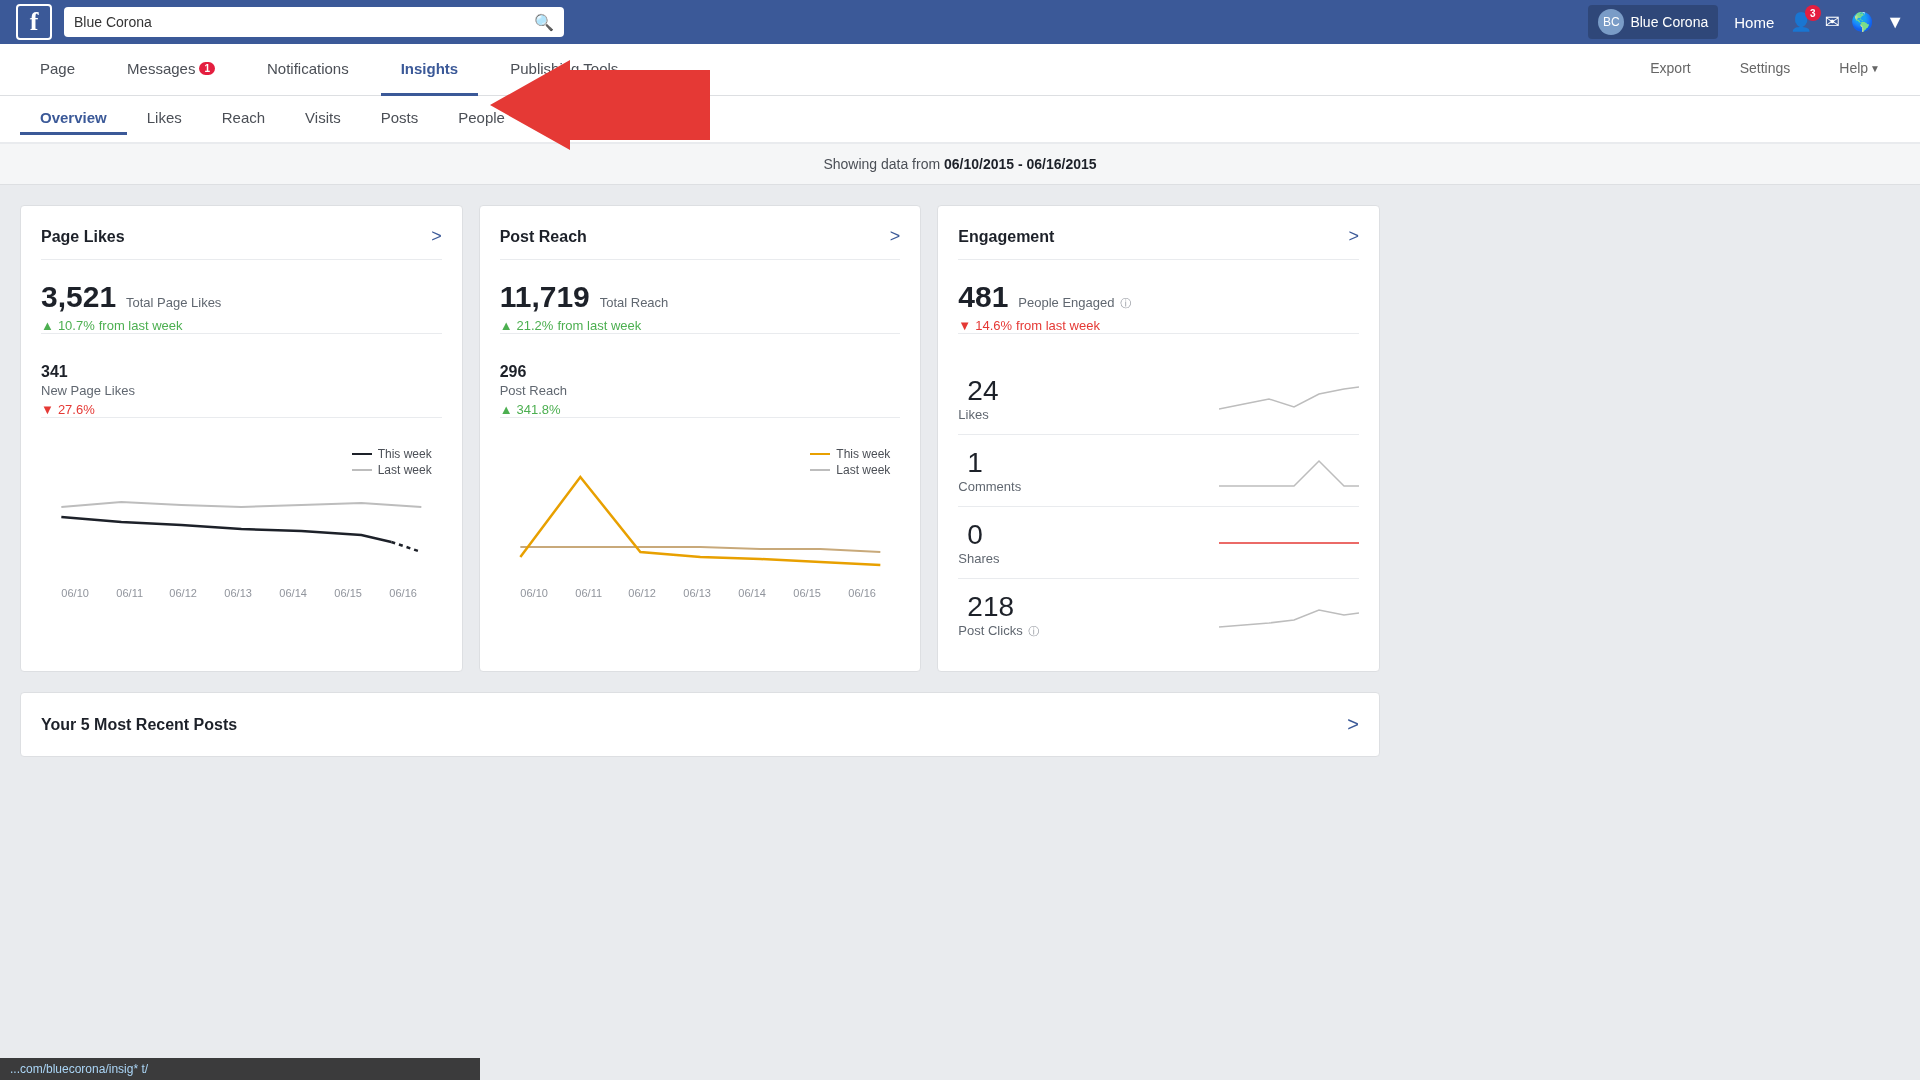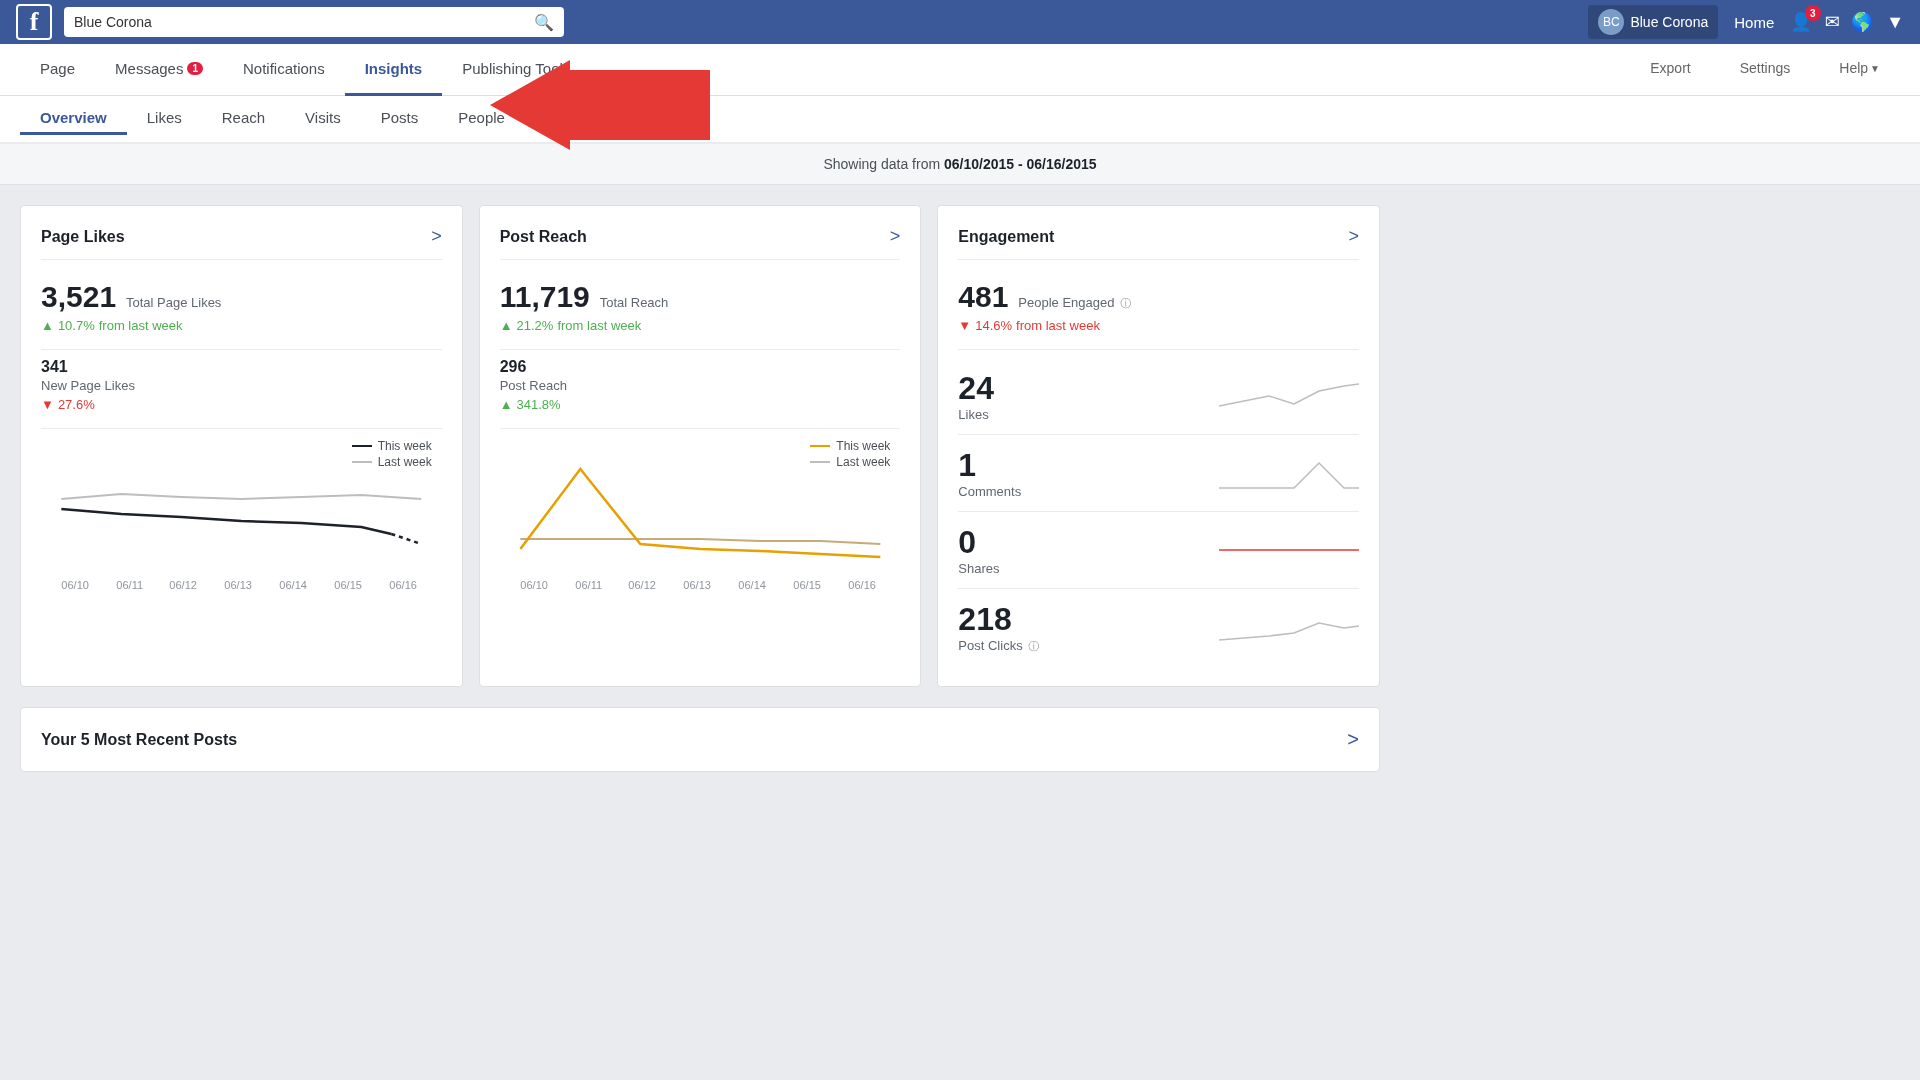--- a/index.html
+++ b/index.html
@@ -86,21 +86,21 @@
       background: white;
       border-bottom: 1px solid #dddfe2;
       display: flex;
       align-items: center;
       padding: 0 20px;
       height: 52px;
     }
     .page-nav-left {
       display: flex;
       align-items: center;
-      gap: 0;
+      gap: 12px;
       flex: 1;
     }
     .page-nav-item {
       padding: 14px 20px;
       font-size: 15px;
       color: #4b4f56;
       cursor: pointer;
       border-bottom: 3px solid transparent;
       height: 52px;
       display: flex; align-items: center;
@@ -226,22 +226,21 @@
       font-size: 13px;
       margin-top: 4px;
       display: flex; align-items: center; gap: 4px;
     }
     .stat-change.up { color: #4caf50; }
     .stat-change.down { color: #e53935; }
     .arrow-up { color: #4caf50; }
     .arrow-down { color: #e53935; }
 
     .stat-section {
-      margin-bottom: 8px;
-      padding-bottom: 16px;
+      margin-bottom: 29px;
       border-bottom: 1px solid #e9ebee;
     }
     .stat-section:last-of-type { border-bottom: none; }
 
     .stat-medium {
       font-size: 16px;
       font-weight: 700;
       color: #1d2129;
     }
     .stat-sub-label {
@@ -284,21 +283,21 @@
     
     .engagement-row {
       display: flex;
       align-items: center;
       justify-content: space-between;
       padding: 12px 0;
       border-bottom: 1px solid #e9ebee;
     }
     .engagement-row:last-child { border-bottom: none; }
     .engagement-left .eng-num {
-      font-size: 32px; font-weight: 700; color: #1d2129;
+      font-size: 28px; font-weight: 400; color: #1d2129; margin-left: 9px;
     }
     .engagement-left .eng-label {
       font-size: 13px; color: #606770;
     }
 
     
     svg.mini-chart {
       width: 140px;
       height: 40px;
     }
@@ -609,14 +608,17 @@
       </div>
     </div>
 
     <div class="recent-posts-card">
       <span class="recent-posts-title">Your 5 Most Recent Posts</span>
       <span class="card-arrow" style="font-size:20px;">&gt;</span>
     </div>
 
   </div>
 
+  <div class="bottom-bar">
+    <span>...com/bluecorona/insig*  t/</span>
+  </div>
 
 </div>
 
 </body></html>

